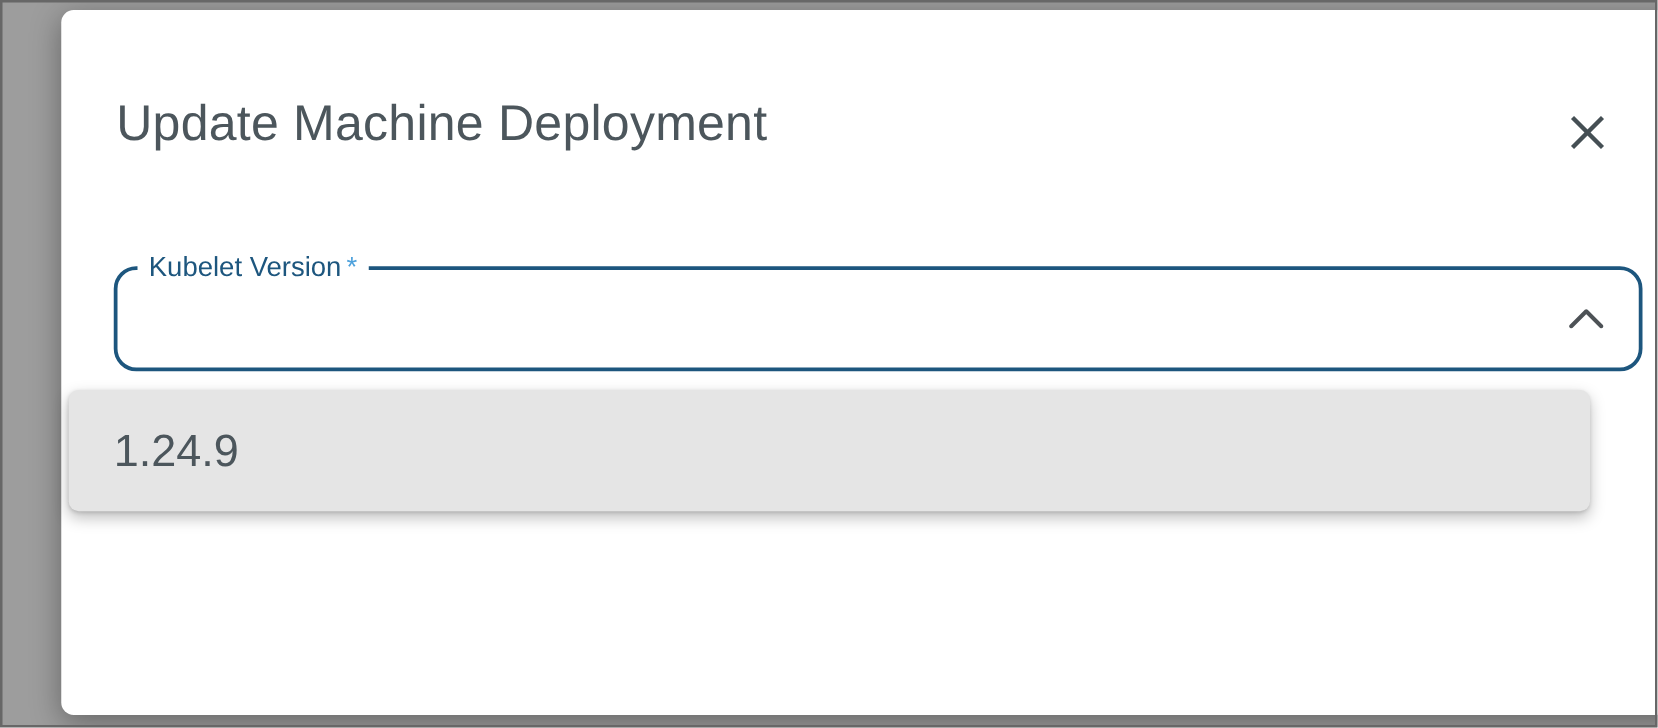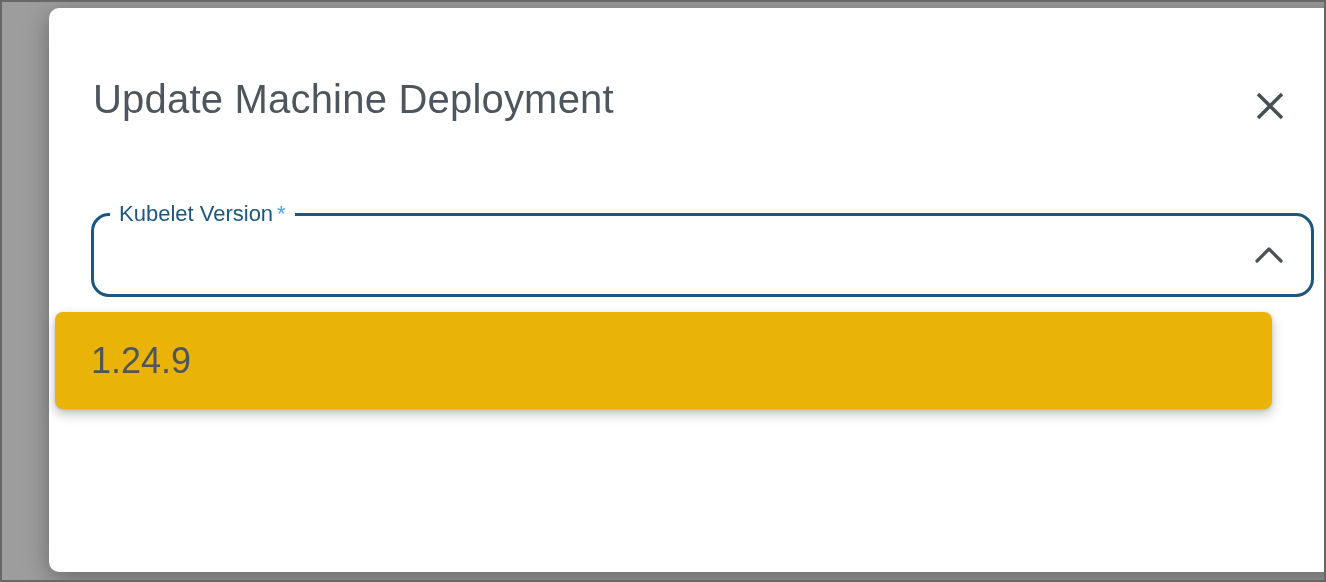--- a/index.html
+++ b/index.html
@@ -92,21 +92,21 @@
     right: 28px; top: 50%;
     margin-top: -8px;
     width: 28px; height: 16px;
   }
 
   
   .dropdown-panel {
     position: absolute;
     left: 55px; top: 312px;
     width: 1217px; height: 97px;
-    background: #eab308;
+    background: #e5e5e5;
     border-radius: 8px;
     box-shadow: 0 5px 12px rgba(0,0,0,0.25), 0 1px 3px rgba(0,0,0,0.12);
     z-index: 5;
     overflow: hidden;
   }
   .dropdown-option {
     width: 100%; height: 100%;
     display: flex; align-items: center;
     padding-left: 36px;
     box-sizing: border-box;

